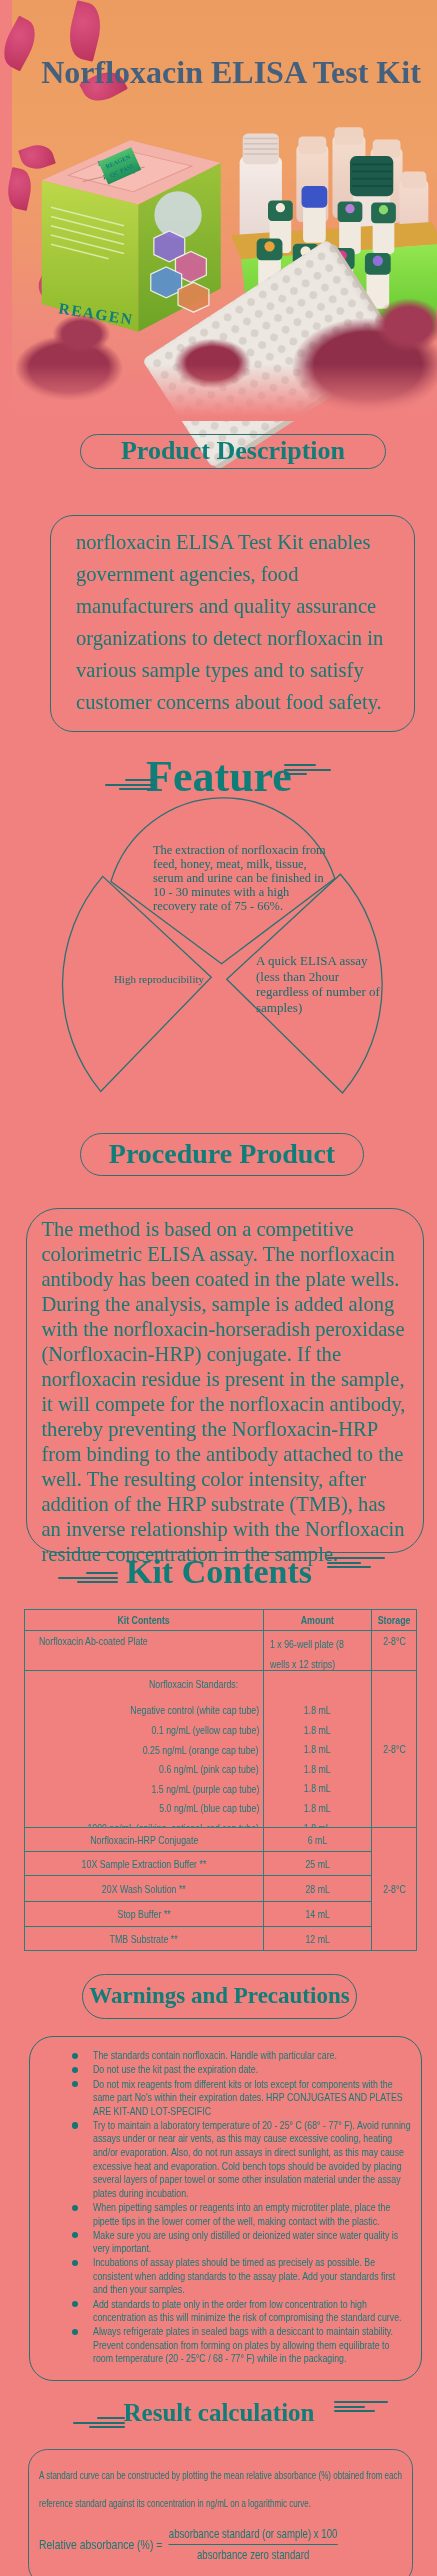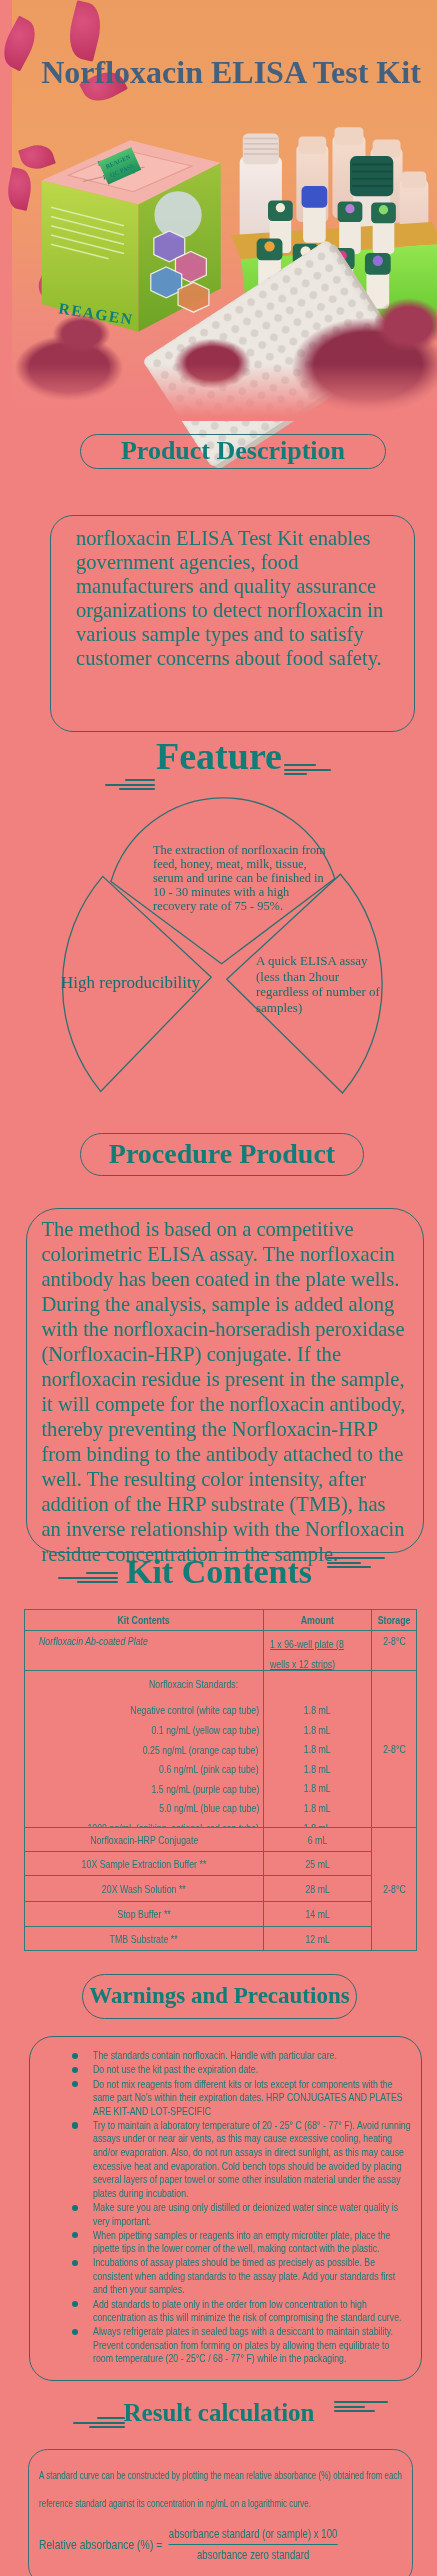--- a/index.html
+++ b/index.html
@@ -225,46 +225,46 @@
     <div class="rock" style="left:258px;top:304px;width:196px;height:124px;background:radial-gradient(closest-side,#8f2f4a 55%,rgba(143,47,74,0) 78%);"></div>
     <div class="rock" style="left:350px;top:289px;width:93px;height:72px;background:radial-gradient(closest-side,#a23a55 50%,rgba(162,58,85,0) 75%);"></div>
     <div class="hero-fade"></div>
   </div>
 
   <div class="badge" style="left:80px;top:434px;width:304px;height:33px;line-height:32px;font-size:26px;">
     <span>Product Description</span>
   </div>
 
   <div class="tbox" style="left:50px;top:515px;width:363px;height:215px;border-radius:23px;">
-    <div style="margin:10.3px 25px 0 25px;width:315px;font-size:20.6px;line-height:24px;">norfloxacin ELISA Test Kit enables government agencies, food manufacturers and quality assurance organizations to detect norfloxacin in various sample types and to satisfy customer concerns about food safety.</div>
-  </div>
-
-  <div class="heading" style="top:734px;height:52px;font-size:38px;">
+    <div style="margin:10.3px 25px 0 25px;width:315px;font-size:20.6px;line-height:32px;">norfloxacin ELISA Test Kit enables government agencies, food manufacturers and quality assurance organizations to detect norfloxacin in various sample types and to satisfy customer concerns about food safety.</div>
+  </div>
+
+  <div class="heading" style="top:751px;height:52px;font-size:44px;">
     <span>Feature</span>
   </div>
   <div class="hl l" style="left:105px;top:779px;width:50px;">
     <i style="width:30px;"></i>
       <i style="width:50px;"></i>
       <i style="width:36px;"></i>
   </div>
   <div class="hl r" style="left:284px;top:764px;width:47px;">
     <i style="width:32px;"></i>
       <i style="width:47px;"></i>
       <i style="width:23px;"></i>
   </div>
 
   <svg class="wedges" width="438" height="319" viewBox="0 0 850 620">
     <g fill="none" stroke="#2a7173" stroke-width="2.5">
       <path d="M 430 332 L 215 172 A 228 228 0 0 1 650 166 Z"></path>
       <path d="M 410 358 L 199 162 A 325 325 0 0 0 195 580 Z"></path>
       <path d="M 440 362 L 661 158 A 325 325 0 0 1 665 583 Z"></path>
     </g>
   </svg>
-  <div class="wtext" style="left:153px;top:843px;width:181px;font-size:12.4px;line-height:14px;">The extraction of norfloxacin from feed, honey, meat, milk, tissue, serum and urine can be finished in 10 - 30 minutes with a high recovery rate of 75 - 95%.</div>
-  <div class="wtext" style="left:61px;top:973px;width:143px;font-size:17px;text-align:left;">High reproducibility</div>
+  <div class="wtext" style="left:153px;top:843px;width:181px;font-size:12.4px;line-height:14px;">The extraction of norfloxacin from feed, honey, meat, milk, tissue, serum and urine can be finished in 10 - 30 minutes with a high recovery rate of 75 - 66%.</div>
+  <div class="wtext" style="left:61px;top:973px;width:143px;font-size:11px;text-align:right;">High reproducibility</div>
   <div class="wtext" style="left:256px;top:953px;width:135px;font-size:13px;line-height:15.5px;">A quick ELISA assay (less than 2hour regardless of number of samples)</div>
 
   <div class="badge" style="left:80px;top:1133px;width:282px;height:41px;line-height:40px;font-size:28px;">
     <span>Procedure Product</span>
   </div>
 
   <div class="tbox" style="left:26px;top:1208px;width:396px;height:343px;border-radius:32px;">
     <div style="margin:8.2px 13.4px 0 14.4px;width:368px;font-size:20.6px;line-height:25px;">The method is based on a competitive colorimetric ELISA assay. The norfloxacin antibody has been coated in the plate wells. During the analysis, sample is added along with the norfloxacin-horseradish peroxidase (Norfloxacin-HRP) conjugate. If the norfloxacin residue is present in the sample, it will compete for the norfloxacin antibody, thereby preventing the Norfloxacin-HRP from binding to the antibody attached to the well. The resulting color intensity, after addition of the HRP substrate (TMB), has an inverse relationship with the Norfloxacin residue concentration in the sample.</div>
   </div>
 
@@ -287,24 +287,24 @@
     <div class="hdr" style="grid-row:1;grid-column:1;">
       <span class="cnd">Kit Contents</span>
       </div>
     <div class="hdr" style="grid-row:1;grid-column:2;">
       <span class="cnd">Amount</span>
       </div>
     <div class="hdr lastcol" style="grid-row:1;grid-column:3;">
       <span class="cnd">Storage</span>
       </div>
 
-    <div style="grid-row:2;grid-column:1;align-items:flex-start;justify-content:flex-start;padding:4.1px 0 0 14.4px;font-style:italic;">
+    <div style="grid-row:2;grid-column:1;align-items:flex-start;justify-content:flex-start;padding:4.1px 0 0 14.4px;">
       <span class="cnd" style="transform-origin:0 0;">Norfloxacin Ab-coated Plate</span>
       </div>
-    <div style="grid-row:2;grid-column:2;align-items:flex-start;justify-content:center;padding:4.1px 0 0 6.2px;text-decoration:underline;">
+    <div style="grid-row:2;grid-column:2;align-items:flex-start;justify-content:center;padding:4.1px 0 0 6.2px;">
       <span class="cndb" style="line-height:19.6px;">1 x 96-well plate (8 wells x 12 strips)</span>
       </div>
     <div class="lastcol" style="grid-row:2;grid-column:3;align-items:flex-start;padding-top:4.1px;">
       <span class="cnd">2-8°C</span>
       </div>
 
     <div class="thick" style="grid-row:3;grid-column:1;flex-direction:column;align-items:flex-end;justify-content:flex-start;padding-top:4.1px;">
       <div style="padding-left:14.4px;line-height:19.6px;"><span class="cnd" style="transform-origin:0 0;">Norfloxacin Standards:</span></div>
       <div style="margin-top:6.7px;text-align:right;padding-right:4.1px;line-height:19.6px;">
         <div><span class="cnd" style="transform-origin:100% 0;">Negative control (white cap tube)</span></div>
@@ -376,24 +376,24 @@
       <li>
           <span class="cndb">Do not use the kit past the expiration date.</span>
         </li>
       <li>
           <span class="cndb">Do not mix reagents from different kits or lots except for components with the same part No's within their expiration dates. HRP CONJUGATES AND PLATES ARE KIT-AND LOT-SPECIFIC</span>
         </li>
       <li>
           <span class="cndb">Try to maintain a laboratory temperature of 20 - 25° C (68° - 77° F). Avoid running assays under or near air vents, as this may cause excessive cooling, heating and/or evaporation. Also, do not run assays in direct sunlight, as this may cause excessive heat and evaporation. Cold bench tops should be avoided by placing several layers of paper towel or some other insulation material under the assay plates during incubation.</span>
         </li>
       <li>
+          <span class="cndb">When pipetting samples or reagents into an empty microtiter plate, place the pipette tips in the lower corner of the well, making contact with the plastic.</span>
+        </li>
+      <li>
           <span class="cndb">Make sure you are using only distilled or deionized water since water quality is very important.</span>
-        </li>
-      <li>
-          <span class="cndb">When pipetting samples or reagents into an empty microtiter plate, place the pipette tips in the lower corner of the well, making contact with the plastic.</span>
         </li>
       <li>
           <span class="cndb">Incubations of assay plates should be timed as precisely as possible. Be consistent when adding standards to the assay plate. Add your standards first and then your samples.</span>
         </li>
       <li>
           <span class="cndb">Add standards to plate only in the order from low concentration to high concentration as this will minimize the risk of compromising the standard curve.</span>
         </li>
       <li>
           <span class="cndb">Always refrigerate plates in sealed bags with a desiccant to maintain stability. Prevent condensation from forming on plates by allowing them equilibrate to room temperature (20 - 25°C / 68 - 77° F) while in the packaging.</span>
         </li>

